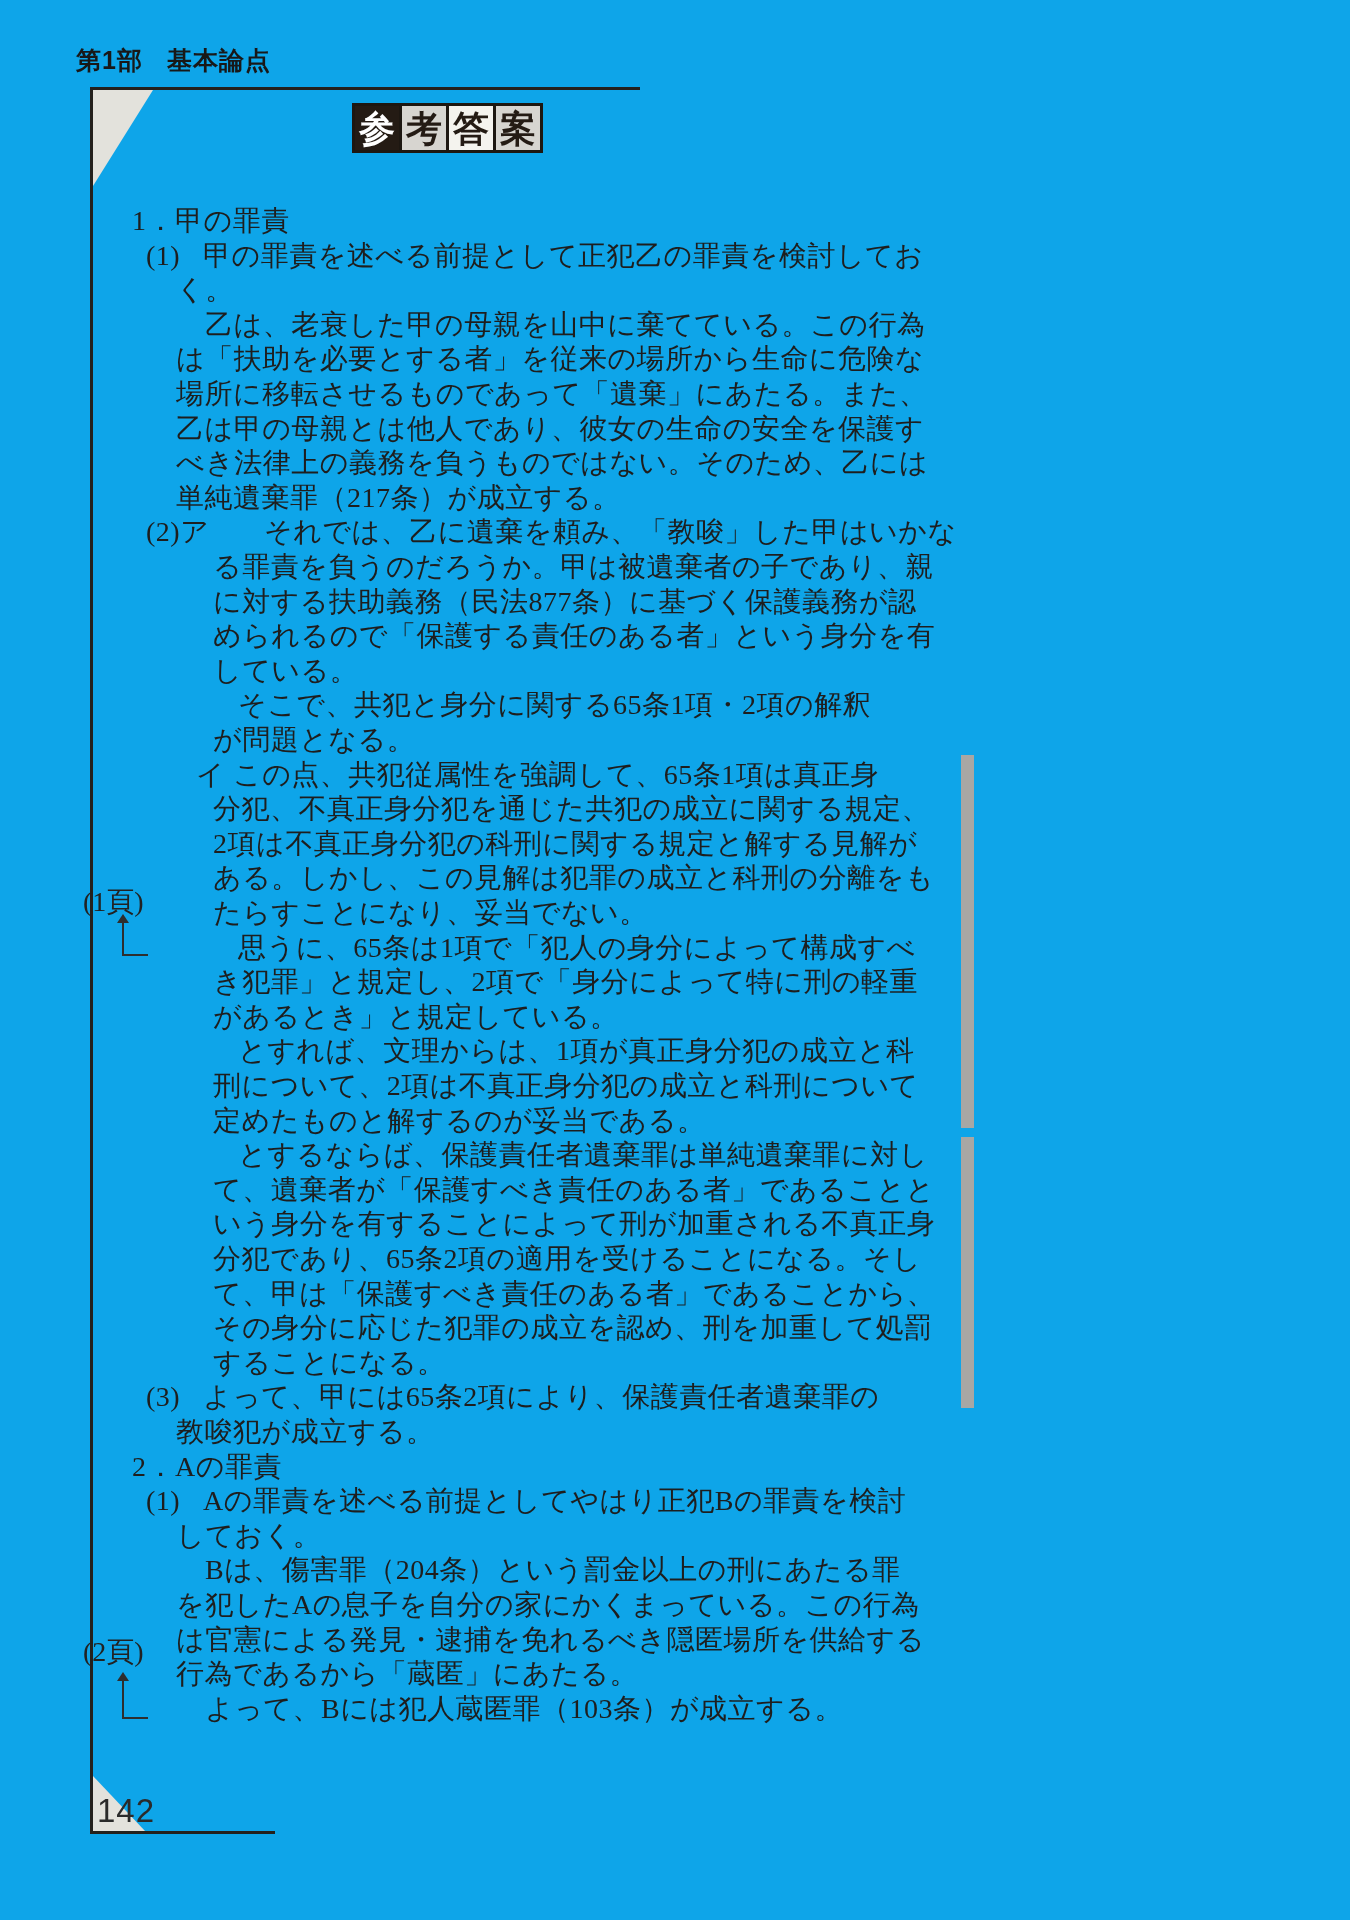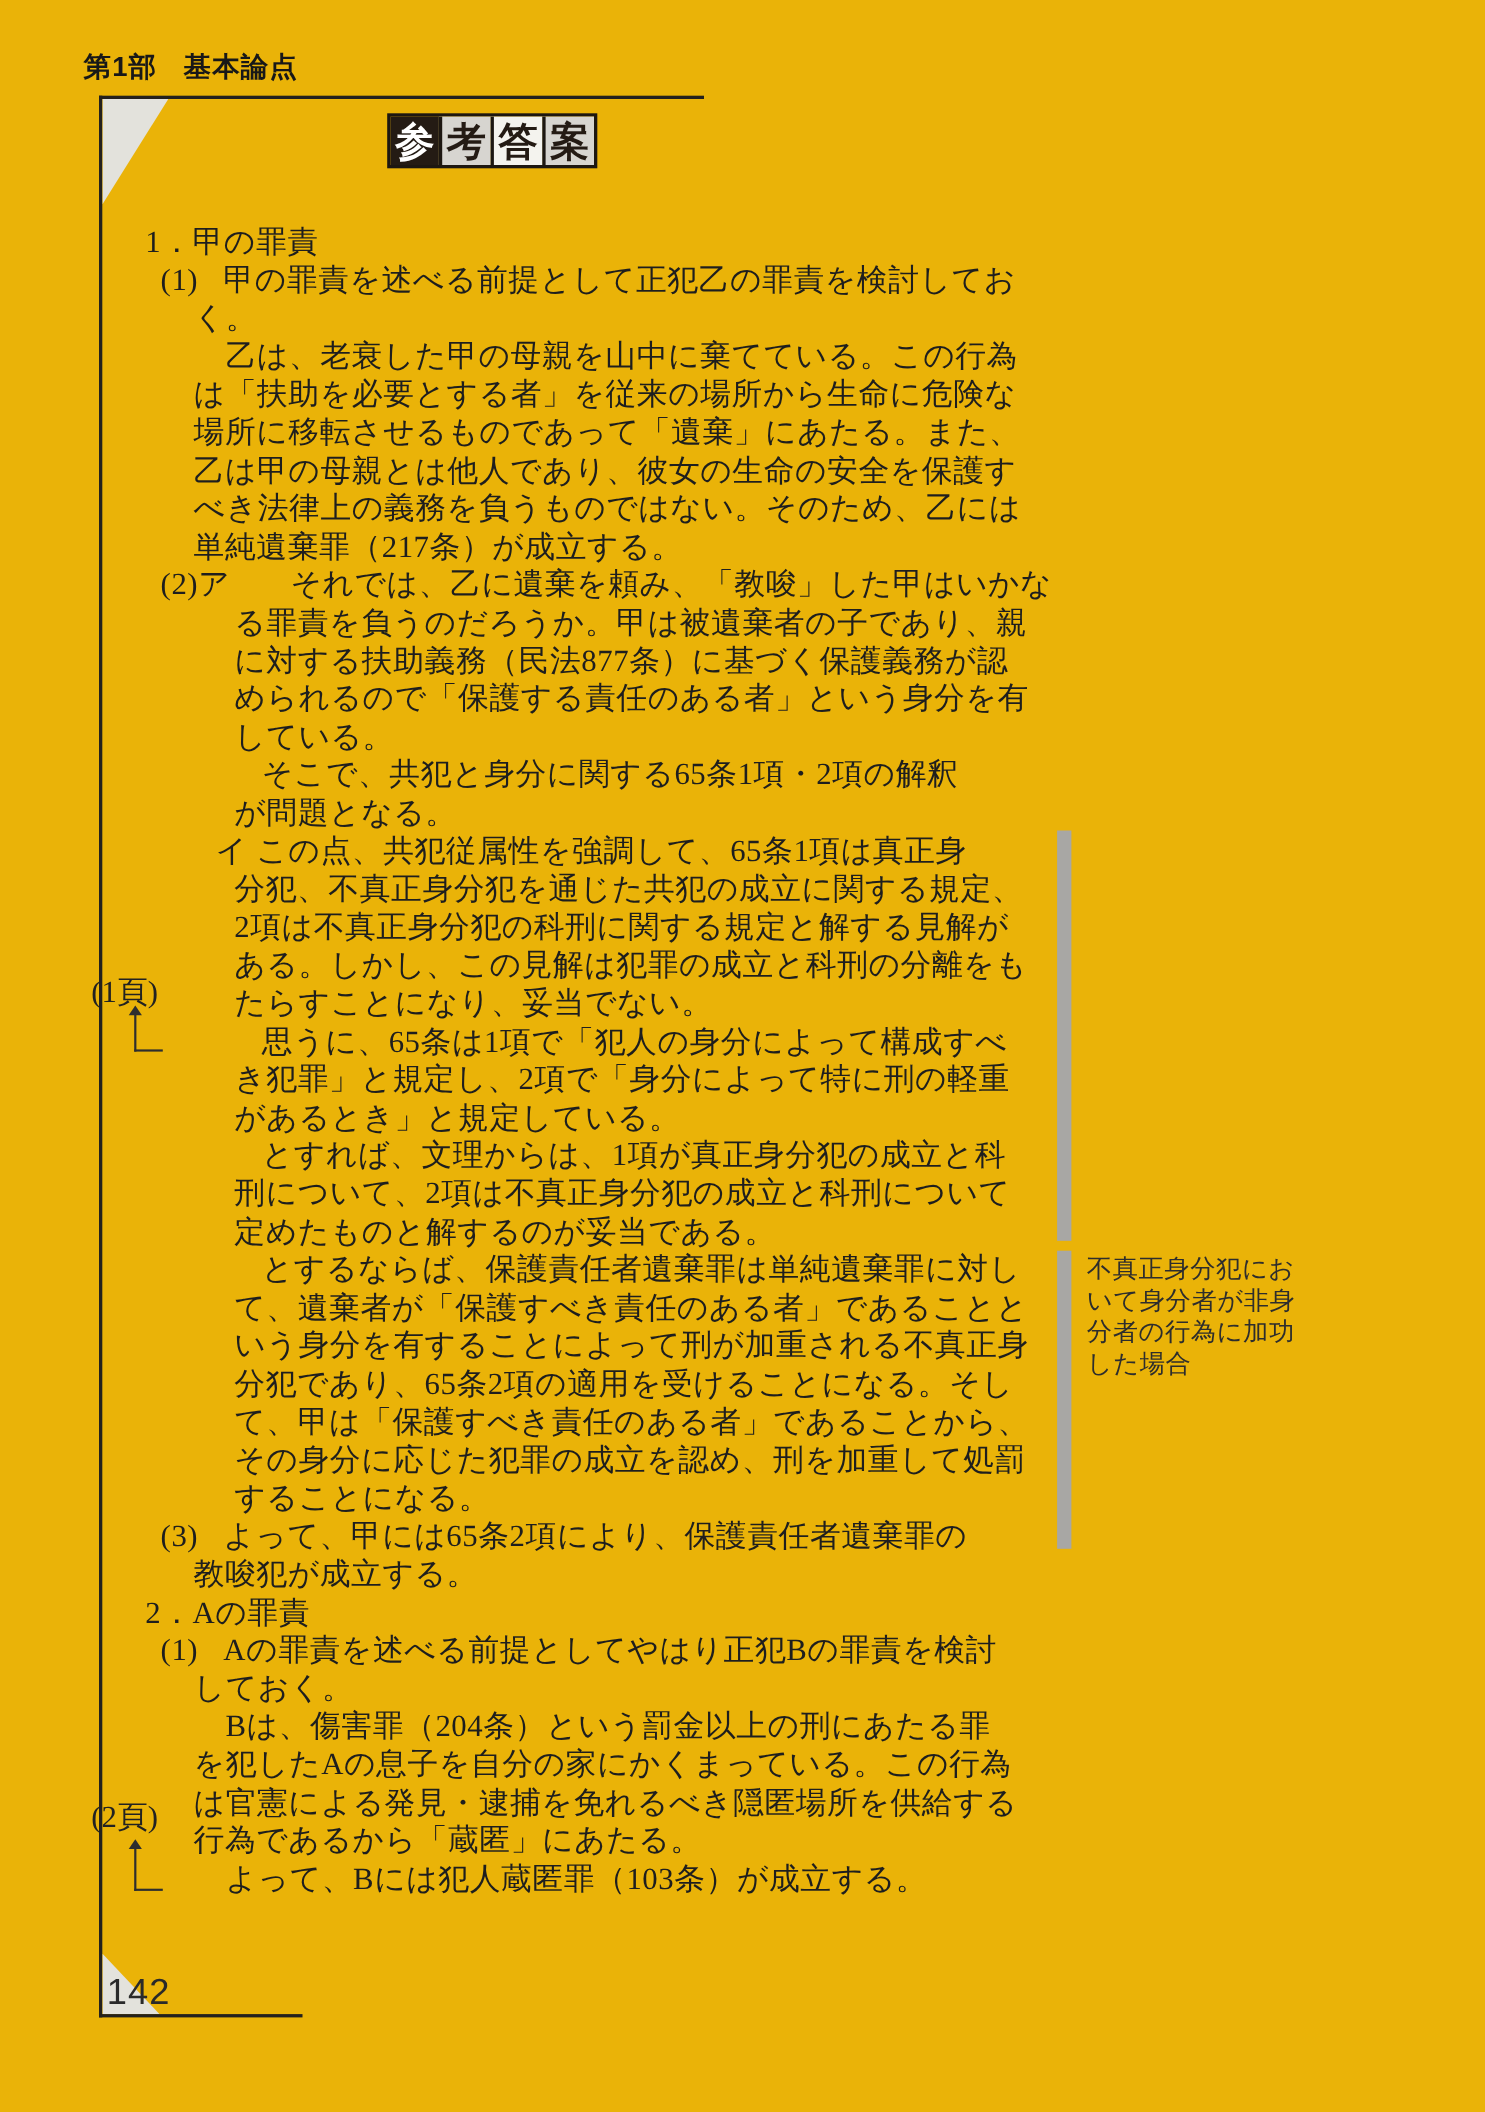--- a/index.html
+++ b/index.html
@@ -1,16 +1,16 @@
 <!DOCTYPE html>
 <html><head>
 <meta charset="utf-8">
 <style>
   html,body{margin:0;padding:0;background:#e8e8e8;}
-  .page{position:relative;width:1350px;height:1920px;background:#eab308;overflow:hidden;
+  .page{position:relative;width:1350px;height:1920px;background:#0ea5e9;overflow:hidden;
         font-family:"Liberation Serif","DejaVu Serif",serif;color:#1e1e1e;}
   
   .hdr{position:absolute;left:76px;top:44px;font-family:"Liberation Sans","DejaVu Sans",sans-serif;
        font-weight:bold;font-size:25px;color:#181818;letter-spacing:1px;white-space:pre;}
   .hdr .gap{display:inline-block;width:24px;}
   
   .topline{position:absolute;left:90px;top:87px;width:550px;height:3px;background:#24211d;}
   .vline{position:absolute;left:90px;top:87px;width:3px;height:1747px;background:#24211d;}
   .botline{position:absolute;left:90px;top:1831px;width:185px;height:3px;background:#24211d;}
   .tri-top{position:absolute;left:93px;top:90px;width:60px;height:96px;background:#e3e2dc;
@@ -111,21 +111,20 @@
       <div class="line" style="left: 176px; top: 1520.8px;">しておく。</div>
       <div class="line" style="left: 205px; top: 1555.4px;">Bは、傷害罪（204条）という罰金以上の刑にあたる罪</div>
       <div class="line" style="left: 176px; top: 1590px;">を犯したAの息子を自分の家にかくまっている。この行為</div>
       <div class="line" style="left: 176px; top: 1624.6px;">は官憲による発見・逮捕を免れるべき隠匿場所を供給する</div>
       <div class="line" style="left: 176px; top: 1659.2px;">行為であるから「蔵匿」にあたる。</div>
       <div class="line" style="left: 205px; top: 1693.8px;">よって、Bには犯人蔵匿罪（103条）が成立する。</div>
     </div>
 
   <div class="note-bar bar1"></div>
   <div class="note-bar bar2"></div>
-  <div class="note-text note2"><div>不真正身分犯にお</div><div>いて身分者が非身</div><div>分者の行為に加功</div><div>した場合</div></div>
 
   <div class="pmark pmark1">(1頁)</div>
   <div class="parrow parrow1"></div>
   <div class="pmark pmark2">(2頁)</div>
   <div class="parrow parrow2"></div>
 
   <div class="pagenum">142</div>
 </div>
 
 </body></html>

